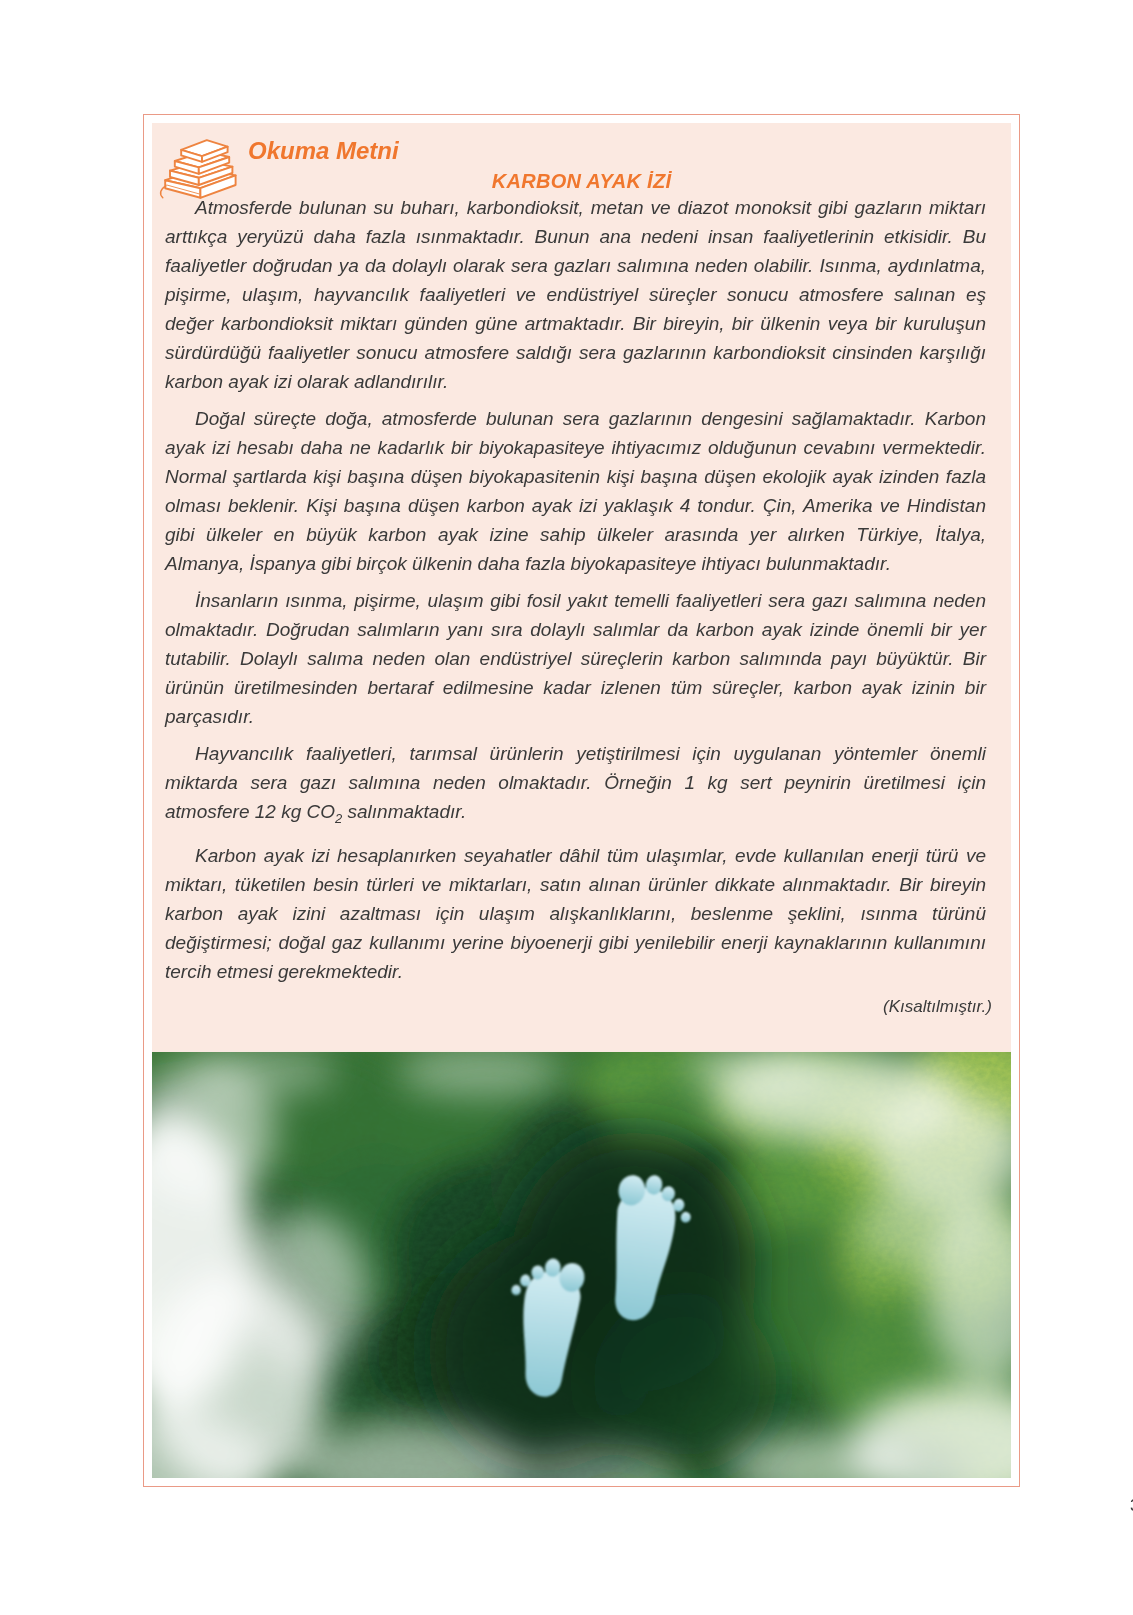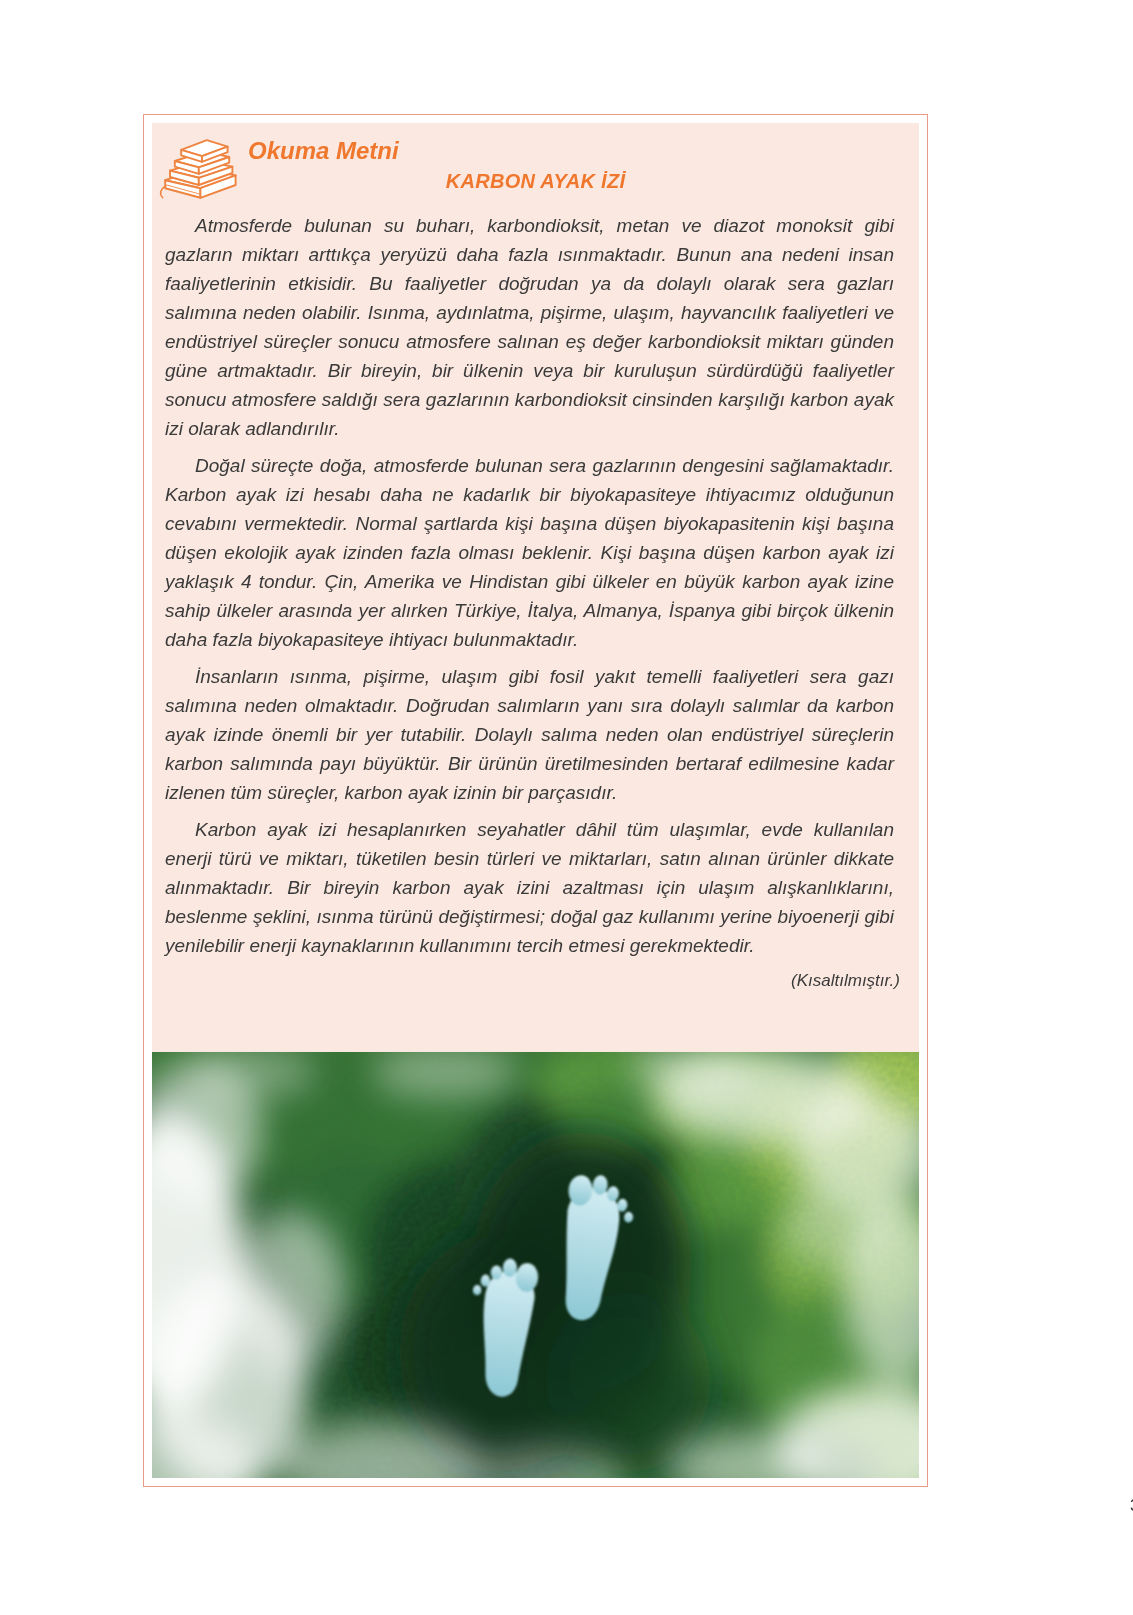--- a/index.html
+++ b/index.html
@@ -1,35 +1,35 @@
 <!DOCTYPE html>
 <html><head>
 <meta charset="utf-8">
 <style>
   html,body{margin:0;padding:0;}
   body{
     width:1133px;height:1615px;position:relative;background:#ffffff;
     font-family:"Liberation Sans", sans-serif;
   }
   .panel-frame{
-    position:absolute;left:143px;top:114px;width:785px;height:1373px;
+    position:absolute;left:143px;top:114px;width:877px;height:1373px;
     border:1.5px solid #ea9a86;background:#ffffff;padding:8px;box-sizing:border-box;
   }
   .panel-inner{
     position:relative;width:100%;height:100%;background:#fbe9e1;overflow:hidden;
   }
   .header-icon{position:absolute;left:2px;top:4px;width:88px;height:84px;}
   .header-label{
     position:absolute;left:96px;top:14px;
     font-size:24px;font-weight:bold;font-style:italic;color:#f0772e;
   }
   .content{position:absolute;top:47px;left:13px;right:13px;}
   .reading-title{
     text-align:center;font-size:20px;font-weight:bold;font-style:italic;
-    color:#f0772e;margin:0 0 18px 0;letter-spacing:0.3px;
+    color:#f0772e;margin:0 0 0 0;letter-spacing:0.3px;
   }
   .body-par{
     font-style:italic;color:#3a3a3a;font-size:19px;line-height:29px;
     text-align:justify;margin:0 12px 8px 0;text-indent:30px;
   }
   .body-par sub{font-size:13px;}
   .attribution{
     text-align:right;font-style:italic;color:#3a3a3a;
     font-size:17px;line-height:25px;margin-top:2px;padding-right:6px;
   }
@@ -68,20 +68,21 @@
         </g>
       </svg>
     </div>
     <span class="header-label">Okuma Metni</span>
 
     <div class="content">
       <h2 class="reading-title">KARBON AYAK İZİ</h2>
       <p class="body-par">Atmosferde bulunan su buharı, karbondioksit, metan ve diazot monoksit gibi gazların miktarı arttıkça yeryüzü daha fazla ısınmaktadır. Bunun ana nedeni insan faaliyetlerinin etkisidir. Bu faaliyetler doğrudan ya da dolaylı olarak sera gazları salımına neden olabilir. Isınma, aydınlatma, pişirme, ulaşım, hayvancılık faaliyetleri ve endüstriyel süreçler sonucu atmosfere salınan eş değer karbondioksit miktarı günden güne artmaktadır. Bir bireyin, bir ülkenin veya bir kuruluşun sürdürdüğü faaliyetler sonucu atmosfere saldığı sera gazlarının karbondioksit cinsinden karşılığı karbon ayak izi olarak adlandırılır.</p>
       <p class="body-par">Doğal süreçte doğa, atmosferde bulunan sera gazlarının dengesini sağlamaktadır. Karbon ayak izi hesabı daha ne kadarlık bir biyokapasiteye ihtiyacımız olduğunun cevabını vermektedir. Normal şartlarda kişi başına düşen biyokapasitenin kişi başına düşen ekolojik ayak izinden fazla olması beklenir. Kişi başına düşen karbon ayak izi yaklaşık 4 tondur. Çin, Amerika ve Hindistan gibi ülkeler en büyük karbon ayak izine sahip ülkeler arasında yer alırken Türkiye, İtalya, Almanya, İspanya gibi birçok ülkenin daha fazla biyokapasiteye ihtiyacı bulunmaktadır.</p>
       <p class="body-par">İnsanların ısınma, pişirme, ulaşım gibi fosil yakıt temelli faaliyetleri sera gazı salımına neden olmaktadır. Doğrudan salımların yanı sıra dolaylı salımlar da karbon ayak izinde önemli bir yer tutabilir. Dolaylı salıma neden olan endüstriyel süreçlerin karbon salımında payı büyüktür. Bir ürünün üretilmesinden bertaraf edilmesine kadar izlenen tüm süreçler, karbon ayak izinin bir parçasıdır.</p>
+      <p class="body-par"><span>Hayvancılık faaliyetleri, tarımsal ürünlerin yetiştirilmesi için uygulanan yöntemler önemli miktarda sera gazı salımına neden olmaktadır. Örneğin 1 kg sert peynirin üretilmesi için atmosfere 12 kg CO</span><sub>2</sub><span> salınmaktadır.</span></p>
       <p class="body-par">Karbon ayak izi hesaplanırken seyahatler dâhil tüm ulaşımlar, evde kullanılan enerji türü ve miktarı, tüketilen besin türleri ve miktarları, satın alınan ürünler dikkate alınmaktadır. Bir bireyin karbon ayak izini azaltması için ulaşım alışkanlıklarını, beslenme şeklini, ısınma türünü değiştirmesi; doğal gaz kullanımı yerine biyoenerji gibi yenilebilir enerji kaynaklarının kullanımını tercih etmesi gerekmektedir.</p>
       <div class="attribution">
         <div>(Kısaltılmıştır.)</div>
       </div>
     </div>
 
     <div class="photo">
       <svg viewBox="0 0 838 426" preserveAspectRatio="none">
         <defs>
           <filter id="fb" x="-60%" y="-60%" width="220%" height="220%">

